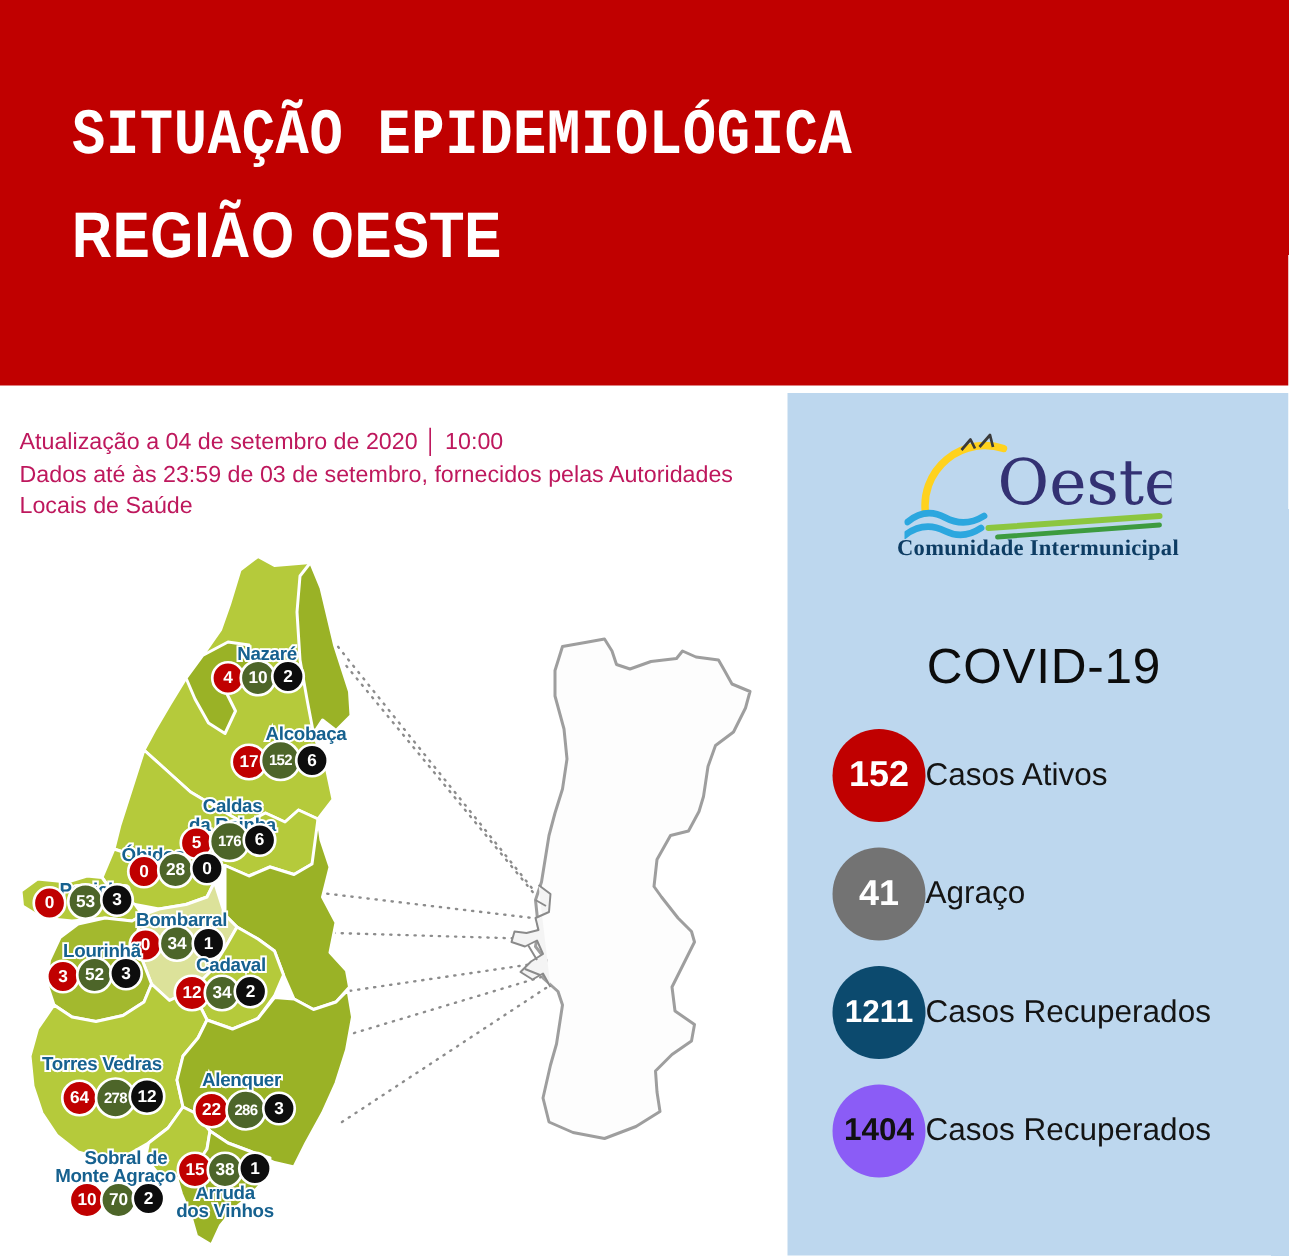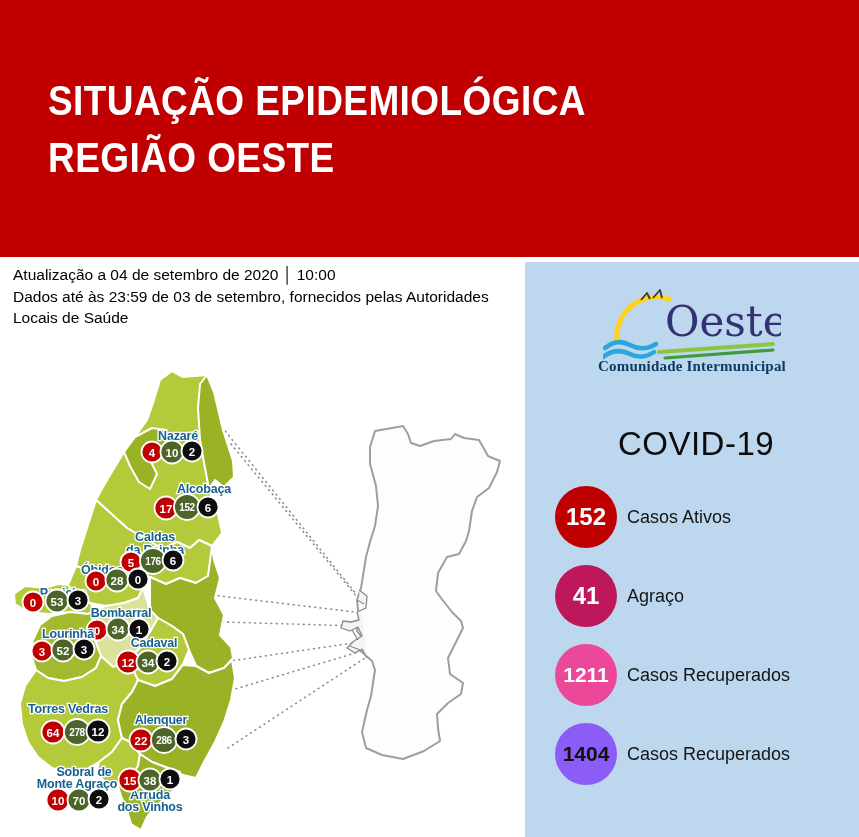--- a/index.html
+++ b/index.html
@@ -3,27 +3,27 @@
 <meta charset="utf-8">
 <style>
   html,body{margin:0;padding:0;}
   body{width:859px;height:837px;position:relative;overflow:hidden;background:#ffffff;
        font-family:"Liberation Sans", sans-serif;}
 
   
   .banner{position:absolute;left:0;top:0;width:859px;height:257px;background:#C00000;}
   .banner .t1,.banner .t2{position:absolute;left:48px;color:#ffffff;font-weight:bold;
        font-size:43px;letter-spacing:.5px;white-space:nowrap;}
-  .banner .t1{top:76px;}
+  .banner .t1{top:66px;font-family:Liberation Mono, monospace;}
   .banner .t2{top:133px;}
   .condensed{display:inline-block;transform:scaleX(.86);transform-origin:0 50%;}
 
   
-  .update-text{position:absolute;left:13px;top:264px;width:502px;font-size:15.5px;
-       line-height:21.5px;color:#000000;}
+  .update-text{position:absolute;left:13px;top:284px;width:502px;font-size:15.5px;
+       line-height:21.5px;color:#be185d;}
   .update-text p{margin:0;}
 
   .left-map-svg{position:absolute;left:0;top:262px;}
 
   .muni-label{font-family:"Liberation Sans",sans-serif;font-weight:bold;font-size:12.5px;
        fill:#16618f;stroke:#ffffff;stroke-width:2.6px;paint-order:stroke;text-anchor:middle;
        letter-spacing:-.2px;}
   .muni-circle{stroke:#ffffff;stroke-width:1.8px;}
   .muni-value{font-family:"Liberation Sans",sans-serif;font-weight:bold;font-size:11.5px;
        fill:#ffffff;text-anchor:middle;dominant-baseline:central;}
@@ -34,21 +34,21 @@
   .logo-box{position:absolute;left:50%;top:24px;transform:translateX(-50%);}
   .logo-subtitle{position:absolute;left:50%;top:96px;transform:translateX(-50%);
        font-weight:bold;font-size:15px;color:#0d3c63;white-space:nowrap;letter-spacing:.2px;font-family:Liberation Serif, serif;}
   .covid-title{position:absolute;left:4px;top:163px;width:100%;text-align:center;
        font-weight:normal;font-size:33px;color:#0c0c0c;letter-spacing:.5px;}
   .stats-list{position:absolute;left:30px;top:224px;}
   .stat-row{display:flex;align-items:center;margin-bottom:17px;height:62px;}
   .stat-circle{width:62px;height:62px;border-radius:50%;display:flex;align-items:center;
        justify-content:center;font-weight:bold;font-size:24px;flex:0 0 62px;}
   .stat-circle.small{font-size:21px;}
-  .stat-label{margin-left:10px;font-size:18px;color:#141414;white-space:nowrap;}
+  .stat-label{margin-left:0;font-size:21px;color:#141414;white-space:nowrap;}
 </style>
 </head>
 <body>
 
 <div class="banner">
   <div class="t1">
     <span class="condensed">SITUAÇÃO EPIDEMIOLÓGICA</span>
   </div>
   <div class="t2">
     <span class="condensed">REGIÃO OESTE</span>
@@ -243,25 +243,25 @@
   <div class="logo-subtitle">Comunidade Intermunicipal</div>
 
   <div class="covid-title">COVID-19</div>
 
   <div class="stats-list" id="stats-list">
       <div class="stat-row">
         <div class="stat-circle" style="background: rgb(192, 0, 0); color: rgb(255, 255, 255);">152</div>
         <div class="stat-label">Casos Ativos</div>
       </div>
       <div class="stat-row">
-        <div class="stat-circle" style="background: #be185d; color: rgb(255, 255, 255);">41</div>
+        <div class="stat-circle" style="background: #737373; color: rgb(255, 255, 255);">41</div>
         <div class="stat-label">Agraço</div>
       </div>
       <div class="stat-row">
-        <div class="stat-circle small" style="background: #ec4899; color: rgb(255, 255, 255);">1211</div>
+        <div class="stat-circle small" style="background: #0c4a6e; color: rgb(255, 255, 255);">1211</div>
         <div class="stat-label">Casos Recuperados</div>
       </div>
       <div class="stat-row">
         <div class="stat-circle small" style="background: #8b5cf6; color: rgb(17, 17, 17);">1404</div>
         <div class="stat-label">Casos Recuperados</div>
       </div>
     </div>
 </div>
 
 </body></html>

